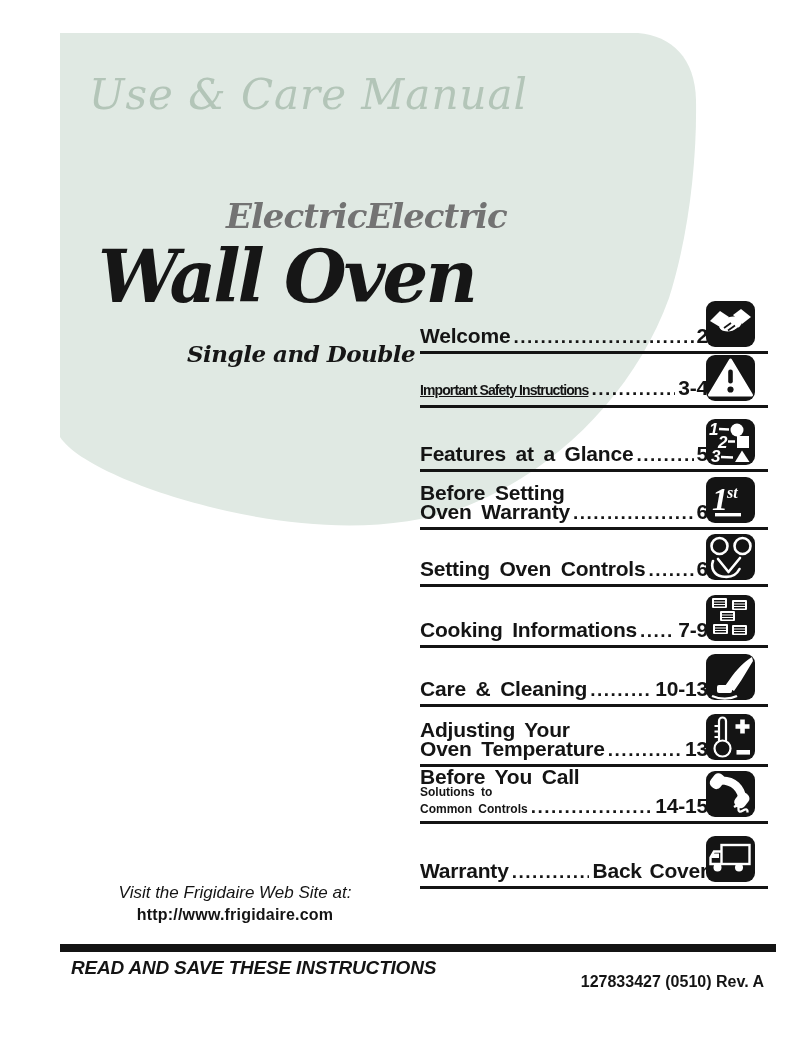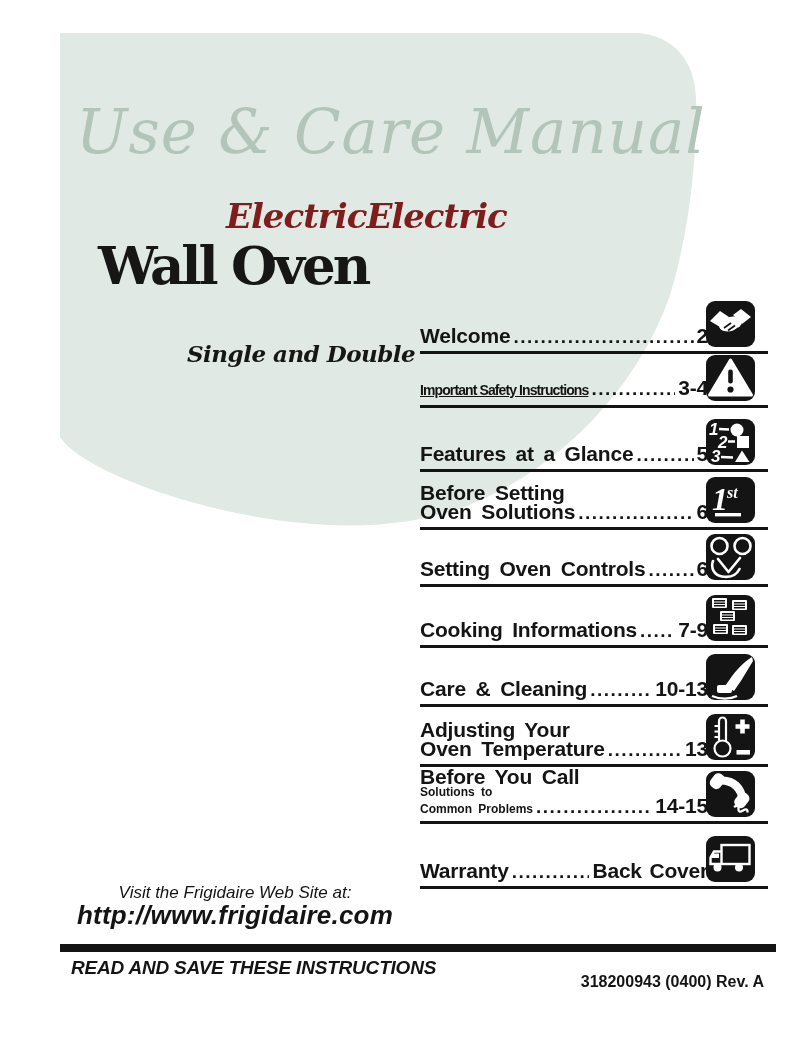--- a/index.html
+++ b/index.html
@@ -3,29 +3,29 @@
 <meta charset="utf-8">
 <style>
   html,body{margin:0;padding:0;background:#ffffff;}
   .page{position:relative;width:802px;height:1037px;background:#fff;overflow:hidden;
         font-family:"Liberation Sans",sans-serif;color:#141414;}
 
   
   .blob-svg{position:absolute;left:0;top:0;z-index:0;}
 
   
-  .t-manual{position:absolute;left:76px;top:70px;z-index:1;
+  .t-manual{position:absolute;left:89px;top:70px;z-index:1;
             font-family:"DejaVu Serif",serif;font-style:italic;font-weight:normal;
-            font-size:61px;letter-spacing:1px;white-space:nowrap;margin-top:26px;}
+            font-size:42px;letter-spacing:1px;white-space:nowrap;}
   .t-prefix{position:absolute;left:226px;top:196px;z-index:1;
             font-family:"DejaVu Serif",serif;font-style:italic;font-weight:bold;
-            font-size:34px;letter-spacing:-1px;color:#7f1d1d;white-space:nowrap;}
+            font-size:34px;letter-spacing:-1px;color:#737373;white-space:nowrap;}
   .t-product{position:absolute;left:98px;top:234px;z-index:1;
-            font-family:"DejaVu Serif",serif;font-weight:bold;
-            font-size:53px;letter-spacing:-3px;color:#161616;white-space:nowrap;}
+            font-family:"DejaVu Serif",serif;font-style:italic;font-weight:bold;
+            font-size:72px;letter-spacing:-3px;color:#161616;white-space:nowrap;}
   .t-variant{position:absolute;left:150px;top:340px;z-index:1;
             font-family:"DejaVu Serif",serif;font-style:italic;font-weight:bold;
             font-size:23px;letter-spacing:-0.5px;color:#161616;white-space:nowrap;margin-left:37px;}
 
   
   .toc{position:absolute;left:420px;top:0;width:348px;height:920px;z-index:2;}
   .toc-row{position:absolute;left:0;width:100%;border-bottom:3px solid #141414;box-sizing:content-box;}
   .toc-text{position:absolute;left:0;right:60px;bottom:5px;display:flex;flex-direction:column;justify-content:flex-end;}
   .toc-line{display:flex;align-items:baseline;}
   .toc-line.lg{font-size:21px;font-weight:bold;line-height:19px;word-spacing:4px;letter-spacing:-0.2px;text-align:right;}
@@ -35,21 +35,21 @@
   .leader{flex:1;min-width:4px;overflow:hidden;white-space:nowrap;
           font-weight:bold;font-size:19px;letter-spacing:1.5px;margin:0 3px;}
   .pg{white-space:nowrap;flex-shrink:0;font-size:21px;font-weight:bold;letter-spacing:-0.2px;word-spacing:2px;}
   .toc-icon{position:absolute;right:13px;bottom:4px;width:49px;height:46px;
             background:#141414;border-radius:9px;display:flex;overflow:hidden;}
   .toc-icon svg{width:100%;height:100%;}
 
   
   .web-note{position:absolute;left:70px;top:882px;width:330px;text-align:center;z-index:1;}
   .web-note .line1{font-style:italic;font-size:17px;line-height:21px;}
-  .web-note .line2{font-weight:bold;font-size:26px;line-height:24px;letter-spacing:0.2px;font-style:italic;}
+  .web-note .line2{font-weight:bold;font-size:16px;line-height:24px;letter-spacing:0.2px;}
   .bar{position:absolute;left:60px;top:944px;width:716px;height:8px;background:#141414;z-index:1;}
   .read-save{position:absolute;left:71px;top:957px;font-weight:bold;font-style:italic;
              font-size:19px;letter-spacing:-0.2px;z-index:1;white-space:nowrap;}
   .part-num{position:absolute;left:420px;top:973px;width:344px;text-align:right;
             font-weight:bold;font-size:16px;z-index:1;white-space:nowrap;}
 </style>
 </head>
 <body>
 
 <div class="page">
@@ -130,21 +130,21 @@
             <polygon points="29,43 36,31.5 43.5,43" fill="#fff"></polygon>
           </svg>
         </span>
       </div>
       <div class="toc-row" style="top: 477px; height: 50px;">
         <div class="toc-text">
           <div class="toc-line lg">
             <span class="lbl">Before Setting</span>
           </div>
           <div class="toc-line lg">
-            <span class="lbl">Oven Solutions</span>
+            <span class="lbl">Oven Warranty</span>
             <span class="leader">................................................................................</span>
             <span class="pg">6</span>
           </div>
         </div>
         <span class="toc-icon">
           <svg viewBox="0 0 49 46">
             <g fill="#fff" font-family="Liberation Serif,serif" font-weight="bold" font-style="italic">
               <text x="6" y="33" font-size="32">1</text>
               <text x="21" y="21" font-size="16">st</text>
             </g>
@@ -248,21 +248,21 @@
       </div>
       <div class="toc-row" style="top: 767px; height: 54px;">
         <div class="toc-text">
           <div class="toc-line lg">
             <span class="lbl">Before You Call</span>
           </div>
           <div class="toc-line sm">
             <span class="lbl">Solutions to</span>
           </div>
           <div class="toc-line sm">
-            <span class="lbl">Common Problems</span>
+            <span class="lbl">Common Controls</span>
             <span class="leader">................................................................................</span>
             <span class="pg">14-15</span>
           </div>
         </div>
         <span class="toc-icon">
           <svg viewBox="0 0 49 46">
             <g fill="#fff" transform="rotate(38 24 20)">
               <rect x="2" y="12" width="12" height="16" rx="5"></rect>
               <rect x="33" y="12" width="12" height="16" rx="5"></rect>
               <path d="M6 16 C17 5 31 5 42 16 L38 23 C29 14 19 14 10 23 Z"></path>
@@ -294,15 +294,15 @@
     </div>
 
   <div class="web-note">
     <div class="line1">Visit the Frigidaire Web Site at:</div>
     <div class="line2">http://www.frigidaire.com</div>
   </div>
 
   <div class="bar"></div>
 
   <div class="read-save">READ AND SAVE THESE INSTRUCTIONS</div>
-  <div class="part-num">318200943 (0400) Rev. A</div>
+  <div class="part-num">127833427 (0510) Rev. A</div>
 
 </div>
 
 </body></html>

